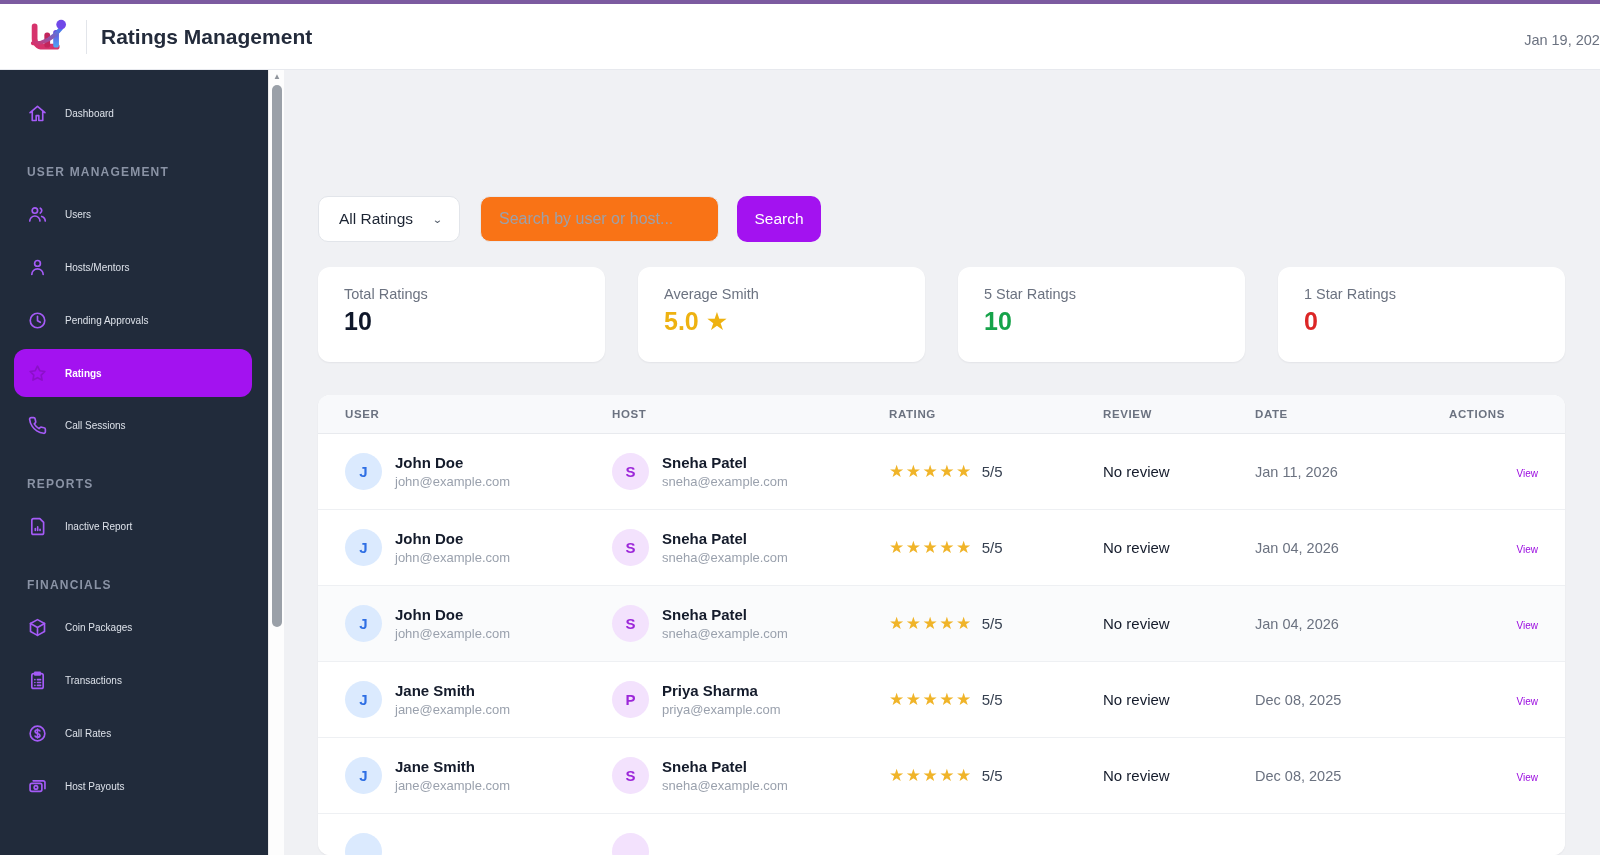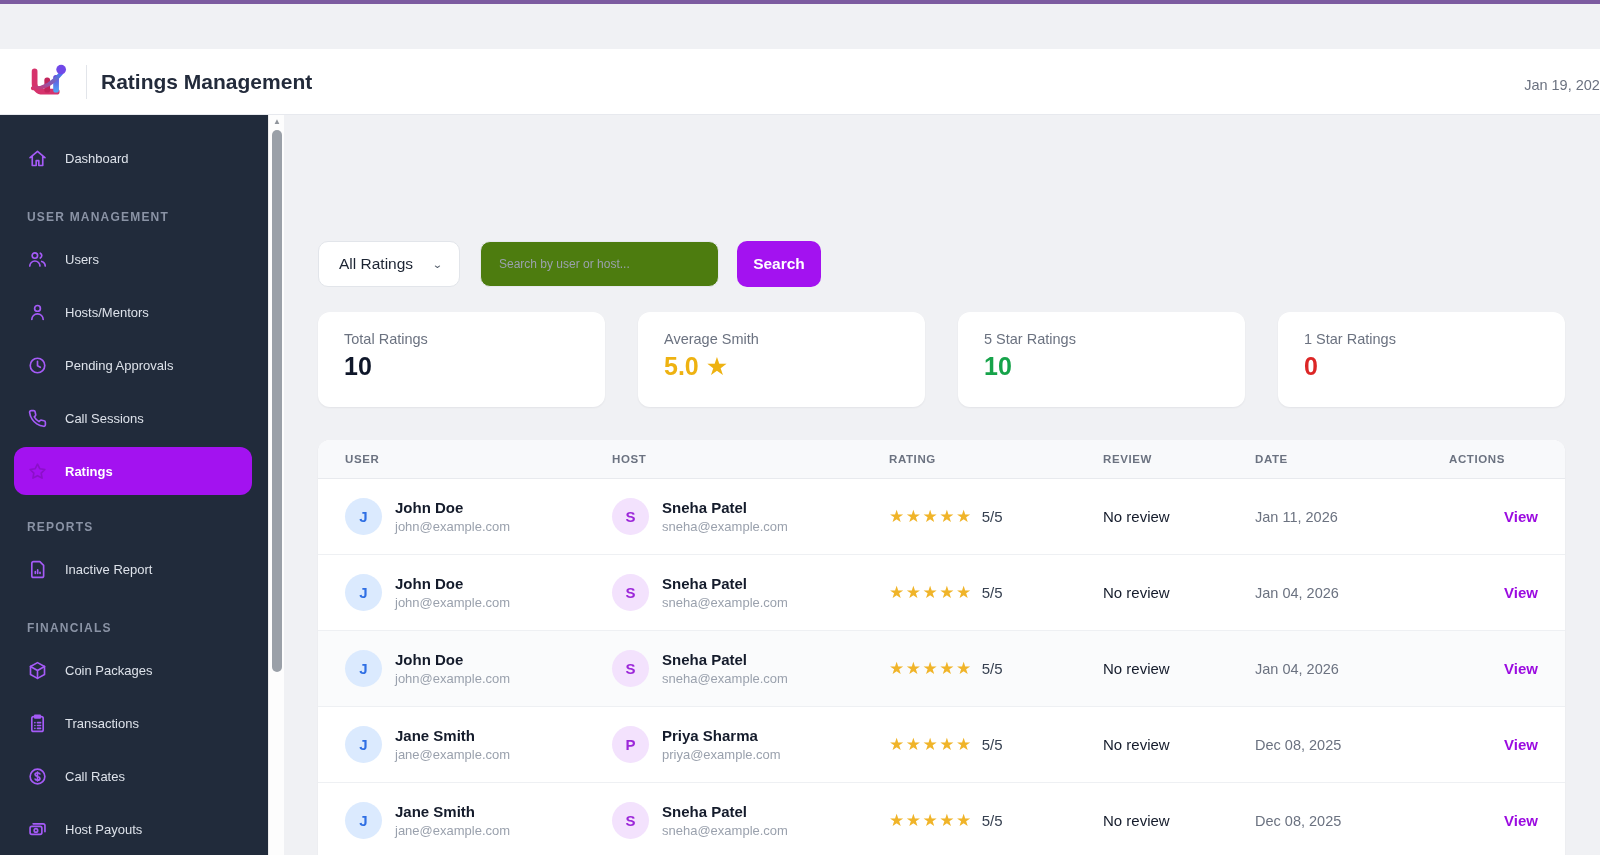--- a/index.html
+++ b/index.html
@@ -1,36 +1,36 @@
 <!DOCTYPE html>
 <html><head>
 <meta charset="utf-8">
 <style>
   * { margin:0; padding:0; box-sizing:border-box; }
   html,body { width:1600px; height:855px; overflow:hidden; background:#f0f1f4;
     font-family:"Liberation Sans","DejaVu Sans",sans-serif; }
 
   .top-strip { height:4px; background:#7c5ba0; }
   .header { height:66px; background:#ffffff; border-bottom:1px solid #e7e9ee;
-    display:flex; align-items:center; position:relative;margin-top:45px; }
+    display:flex; align-items:center; position:relative; }
   .logo-wrap { width:50px; margin-left:24px; display:flex; align-items:center; }
   .header-divider { width:1px; height:34px; background:#e2e5ea; margin-left:12px; }
   .header-title { margin-left:14px; font-size:21px; font-weight:700; color:#232b3b; }
   .header-date { position:absolute; right:-8px; top:28px; font-size:14.5px; color:#6b7280; }
 
   .app { display:flex; height:785px; }
 
   
   .sidebar { width:268px; background:#212b3b; height:785px; padding-top:17px; flex:none; }
   .side-item { height:53px; display:flex; align-items:center; padding-left:27px;
     cursor:pointer; }
   .side-item .icn { width:21px; height:21px; color:#a55bf7; flex:none; display:flex; }
   .side-item .icn svg { width:21px; height:21px; stroke:currentColor; fill:none;
     stroke-width:1.9; stroke-linecap:round; stroke-linejoin:round; }
-  .side-item .lbl { margin-left:17px; font-size:13px; font-weight:500; color:#dde2ea; }
+  .side-item .lbl { margin-left:17px; font-size:10px; font-weight:500; color:#dde2ea; }
   .side-section { margin:25px 0 9px 27px; font-size:12px; font-weight:700;
     letter-spacing:1.2px; color:#8a93a5; }
   .side-item.active { margin:2px 14px; width:238px; height:48px; padding-left:13px;
     border-radius:12px; background:#a312f0; }
   .side-item.active .icn { color:#8b10c9; }
   .side-item.active .lbl { color:#ffffff; font-weight:700; }
 
   
   .scroll-strip { width:16px; background:#fdfdfd; position:relative; flex:none;
     border-left:1px solid #ececec; }
@@ -41,26 +41,26 @@
 
   
   .main { flex:1; padding:126px 35px 0 34px; }
 
   .filter-bar { display:flex; align-items:center; }
   .select-box { width:142px; height:46px; background:#fff; border:1px solid #e2e5ea;
     border-radius:10px; display:flex; align-items:center; justify-content:space-between;
     padding:0 16px 0 20px; cursor:pointer; }
   .select-box .sel-val { font-size:15.5px; color:#1c2433; }
   .select-box .chev { font-size:13px; color:#4b5563; transform:scaleY(.8); }
-  .search-input { width:239px; height:46px; margin-left:20px; background:#4d7c0f;
-    border:1px solid #e7e9ee; border-radius:10px; padding:0 18px; font-size:12px;
+  .search-input { width:239px; height:46px; margin-left:20px; background:#f97316;
+    border:1px solid #e7e9ee; border-radius:10px; padding:0 18px; font-size:16px;
     color:#1c2433; outline:none; font-family:inherit; }
   .search-input::placeholder { color:#9aa1ad; }
   .search-btn { width:84px; height:46px; margin-left:18px; background:#a312f0;
-    border:none; border-radius:10px; color:#fff; font-size:15.5px; font-weight:700;
+    border:none; border-radius:10px; color:#fff; font-size:15.5px; font-weight:400;
     cursor:pointer; font-family:inherit; }
 
   .stats-row { display:flex; gap:33px; margin-top:25px; }
   .stat-card { flex:1; height:95px; background:#fff; border-radius:12px;
     box-shadow:0 1px 2px rgba(16,24,40,.06); padding:19px 26px; }
   .stat-label { font-size:14.5px; color:#6b7280; }
   .stat-value { margin-top:5px; font-size:25px; font-weight:700; color:#0f172a; }
 
   .table-card { margin-top:33px; background:#fff; border-radius:12px;
     box-shadow:0 1px 2px rgba(16,24,40,.06); height:460px; overflow:hidden; }
@@ -82,21 +82,21 @@
   .person-txt { margin-left:13px; }
   .p-name { font-size:15px; font-weight:700; color:#141b2b; line-height:1.35; }
   .p-email { font-size:13px; color:#9aa1ad; line-height:1.35; }
 
   .cell-rating { display:flex; align-items:center; }
   .stars { color:#f0b429; font-size:17px; letter-spacing:1.5px; }
   .rating-num { margin-left:9px; font-size:15px; color:#374151; }
   .cell-review { font-size:15px; color:#141b2b; }
   .cell-date { font-size:14.5px; color:#6b7280; }
   .cell-actions { text-align:right; }
-  .view-link { font-size:15px; font-weight:700; color:#9b0be0; cursor:pointer;
+  .view-link { font-size:10px; font-weight:400; color:#9b0be0; cursor:pointer;
     text-decoration:none; }
 </style>
 </head>
 <body>
 
 <div class="top-strip"></div>
 
 <div class="header">
   <div class="logo-wrap">
     <svg width="46" height="44" viewBox="0 0 52 48">
@@ -160,36 +160,36 @@
     <div class="side-item">
       <span class="icn">
         <svg viewBox="0 0 24 24">
             <circle cx="12" cy="12" r="8.3"></circle>
             <path d="M12 7.2v5l3.2 1.9"></path>
           </svg>
       </span>
       <span class="lbl">Pending Approvals</span>
     </div>
 
+    <div class="side-item active">
+      <span class="icn">
+        <svg viewBox="0 0 24 24">
+            <path d="M12 3.6l2.6 5.2 5.8.9-4.2 4.1 1 5.7L12 16.8l-5.2 2.7 1-5.7-4.2-4.1 5.8-.9z"></path>
+          </svg>
+      </span>
+      <span class="lbl">Ratings</span>
+    </div>
+
     <div class="side-item">
       <span class="icn">
         <svg viewBox="0 0 24 24">
             <path d="M21 16.5v2.6a1.8 1.8 0 0 1-2 1.8 17.8 17.8 0 0 1-7.8-2.8 17.6 17.6 0 0 1-5.4-5.4A17.8 17.8 0 0 1 3 4.9 1.8 1.8 0 0 1 4.8 3h2.7a1.8 1.8 0 0 1 1.8 1.5c.1.9.3 1.8.6 2.6a1.8 1.8 0 0 1-.4 1.9L8.3 10.2a14.4 14.4 0 0 0 5.4 5.4l1.2-1.2a1.8 1.8 0 0 1 1.9-.4c.8.3 1.7.5 2.6.6a1.8 1.8 0 0 1 1.6 1.9Z"></path>
           </svg>
       </span>
       <span class="lbl">Call Sessions</span>
-    </div>
-
-    <div class="side-item active">
-      <span class="icn">
-        <svg viewBox="0 0 24 24">
-            <path d="M12 3.6l2.6 5.2 5.8.9-4.2 4.1 1 5.7L12 16.8l-5.2 2.7 1-5.7-4.2-4.1 5.8-.9z"></path>
-          </svg>
-      </span>
-      <span class="lbl">Ratings</span>
     </div>
 
     <div class="side-section">REPORTS</div>
 
     <div class="side-item">
       <span class="icn">
         <svg viewBox="0 0 24 24">
             <path d="M7.5 3h7.2L19 7.3V19a2 2 0 0 1-2 2H7.5a2 2 0 0 1-2-2V5a2 2 0 0 1 2-2Z"></path>
             <path d="M9.5 16.5v-2.2M12.2 16.5v-4M14.9 16.5v-1.4"></path>
           </svg>

